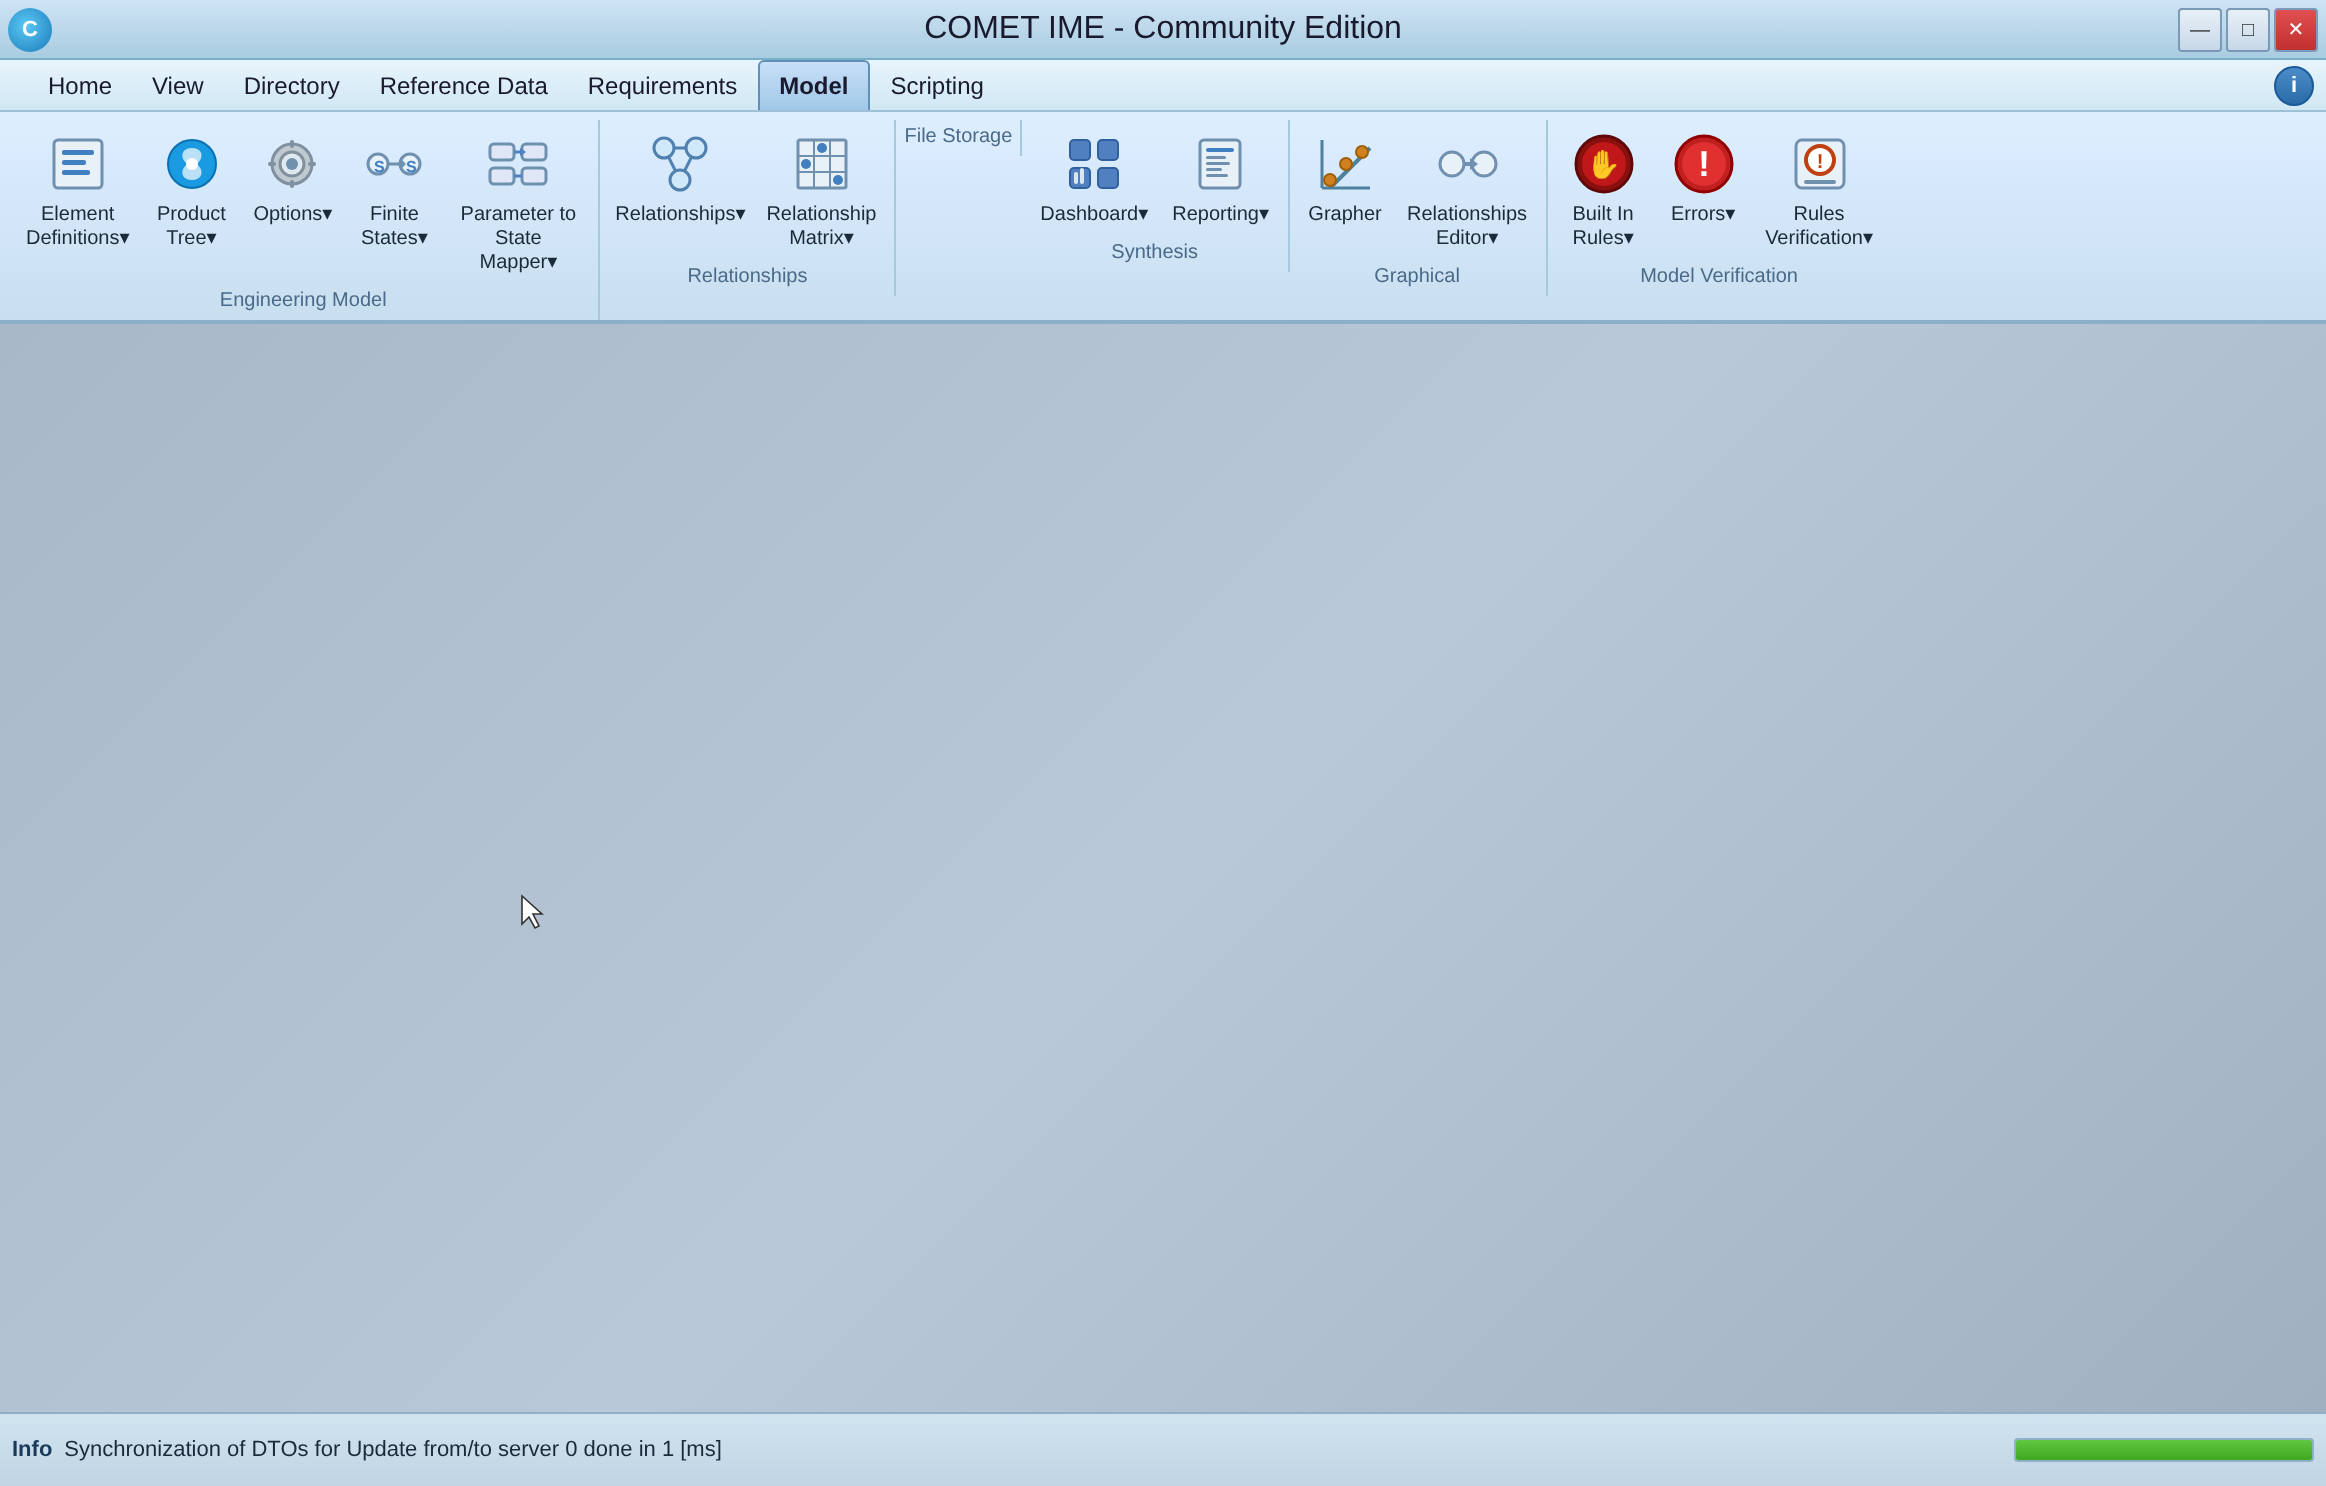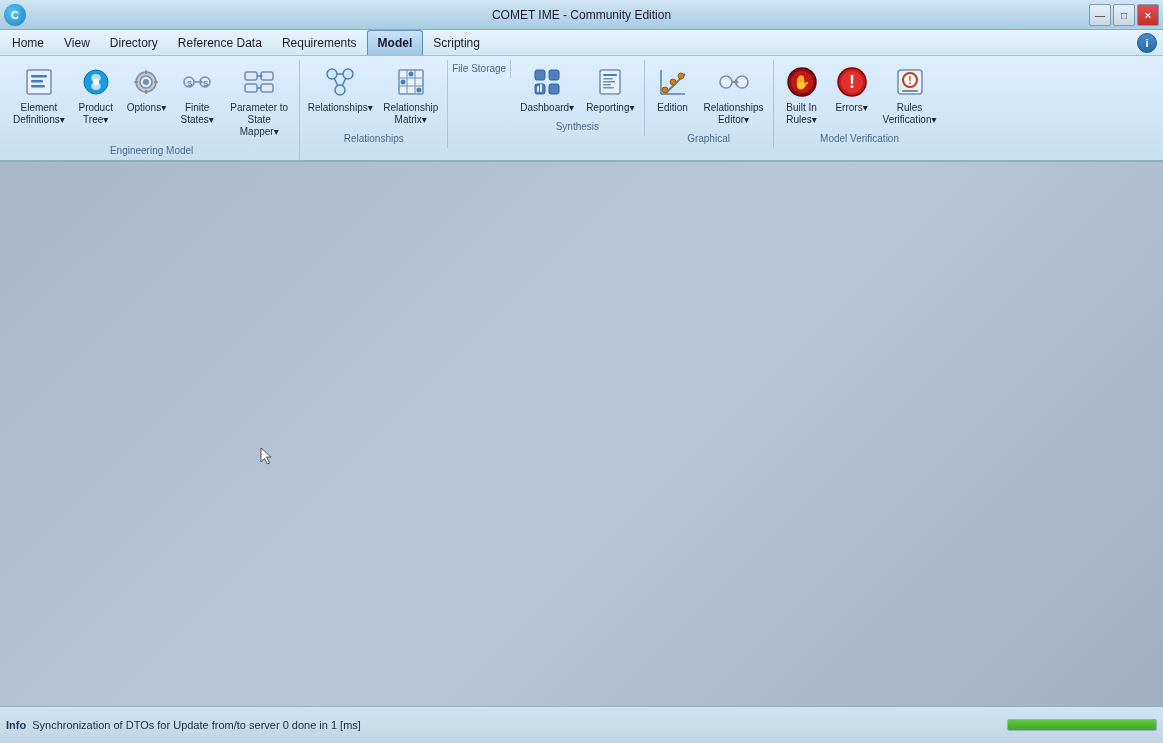--- a/index.html
+++ b/index.html
@@ -9,21 +9,21 @@
     .title-bar {
       background: linear-gradient(to bottom, #cfe4f5, #a8cce0);
       height: 30px;
       display: flex;
       align-items: center;
       justify-content: center;
       position: relative;
       border-bottom: 1px solid #7aafc8;
     }
     .title-bar-text {
-      font-size: 12px;
+      font-size: 16px;
       color: #1a1a2e;
       font-weight: normal;
     }
     .title-bar-controls {
       position: absolute;
       right: 4px;
       top: 4px;
       display: flex;
       gap: 2px;
     }
@@ -52,21 +52,21 @@
       font-size: 11px; color: white; font-weight: bold;
     }
 
     
     .menu-bar {
       background: linear-gradient(to bottom, #e8f4fc, #d0e8f4);
       height: 26px;
       display: flex;
       align-items: center;
       border-bottom: 1px solid #a0c0d8;
-      padding-left: 2px;
+      padding-left: 14px;
     }
     .menu-item {
       padding: 3px 10px;
       font-size: 12px;
       color: #1a1a2e;
       cursor: pointer;
       height: 100%;
       display: flex;
       align-items: center;
       border-radius: 3px 3px 0 0;
@@ -375,21 +375,21 @@
         <div class="icon-area">
           <svg viewBox="0 0 32 32" width="32" height="32">
             <line x1="8" y1="28" x2="28" y2="8" stroke="#5080a0" stroke-width="2"></line>
             <line x1="4" y1="28" x2="28" y2="28" stroke="#5080a0" stroke-width="1.5"></line>
             <line x1="4" y1="4" x2="4" y2="28" stroke="#5080a0" stroke-width="1.5"></line>
             <circle cx="8" cy="24" r="3" fill="#d08020" stroke="#a06000" stroke-width="1"></circle>
             <circle cx="16" cy="16" r="3" fill="#d08020" stroke="#a06000" stroke-width="1"></circle>
             <circle cx="24" cy="10" r="3" fill="#d08020" stroke="#a06000" stroke-width="1"></circle>
           </svg>
         </div>
-        <div class="btn-label">Edition</div>
+        <div class="btn-label">Grapher</div>
       </div>
 
       <div class="ribbon-btn">
         <div class="icon-area">
           <svg viewBox="0 0 32 32" width="32" height="32">
             <circle cx="8" cy="16" r="6" fill="#e8f0f8" stroke="#7090b0" stroke-width="1.5"></circle>
             <circle cx="24" cy="16" r="6" fill="#e8f0f8" stroke="#7090b0" stroke-width="1.5"></circle>
             <line x1="14" y1="16" x2="18" y2="16" stroke="#7090b0" stroke-width="2"></line>
             <polygon points="17,13 21,16 17,19" fill="#7090b0"></polygon>
           </svg>

